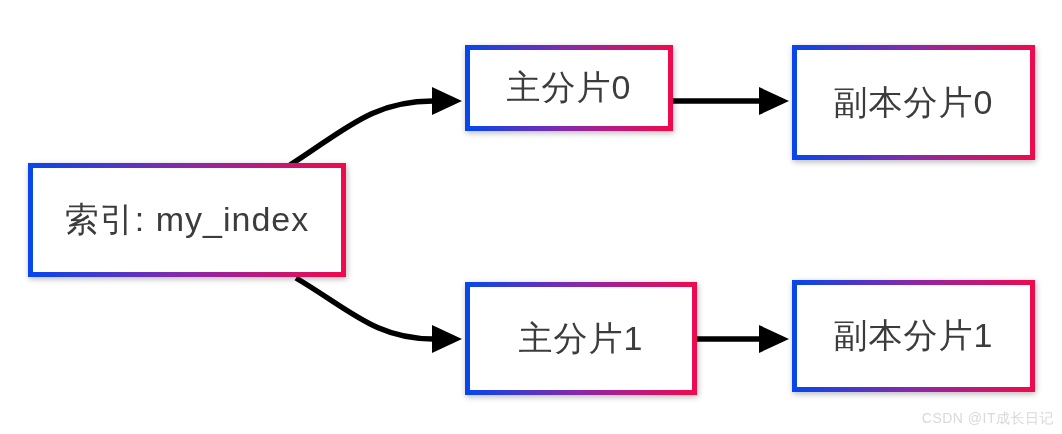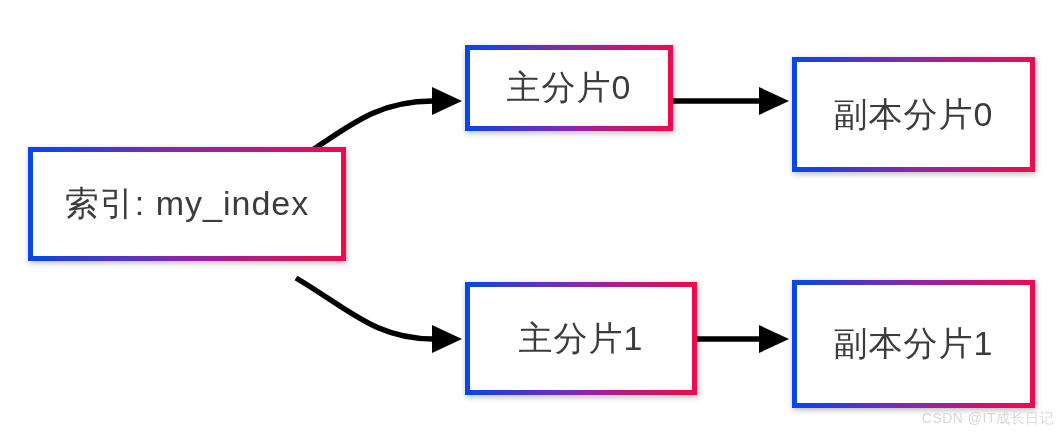--- a/index.html
+++ b/index.html
@@ -29,25 +29,25 @@
     justify-content: center;
     background: #ffffff;
     border: 5px solid #0846eb;
     border-image: linear-gradient(90deg, #0846eb 0%, #8a28a8 50%, #ee0a4e 100%) 1;
     box-shadow: 1px 2px 6px rgba(0,0,0,0.28);
     font-size: 34px;
     letter-spacing: 1px;
     color: #3c3c3c;
     white-space: nowrap;
   }
-  .node-index   { left: 28px;  top: 147px; width: 318px; height: 114px; }
+  .node-index   { left: 28px;  top: 163px; width: 318px; height: 114px; }
   .node-p0      { left: 465px; top: 45px;  width: 208px; height: 86px; }
-  .node-r0      { left: 792px; top: 45px;  width: 243px; height: 115px; margin-top: 12px; }
+  .node-r0      { left: 792px; top: 45px;  width: 243px; height: 115px; }
   .node-p1      { left: 465px; top: 282px; width: 232px; height: 113px; }
-  .node-r1      { left: 792px; top: 280px; width: 243px; height: 128px; }
+  .node-r1      { left: 792px; top: 280px; width: 243px; height: 112px; }
   .watermark {
     position: absolute;
     right: 8px;
     bottom: 6px;
     font-size: 14px;
     color: #d9d9d9;
     letter-spacing: 0.5px;
   }
 </style>
 </head>

